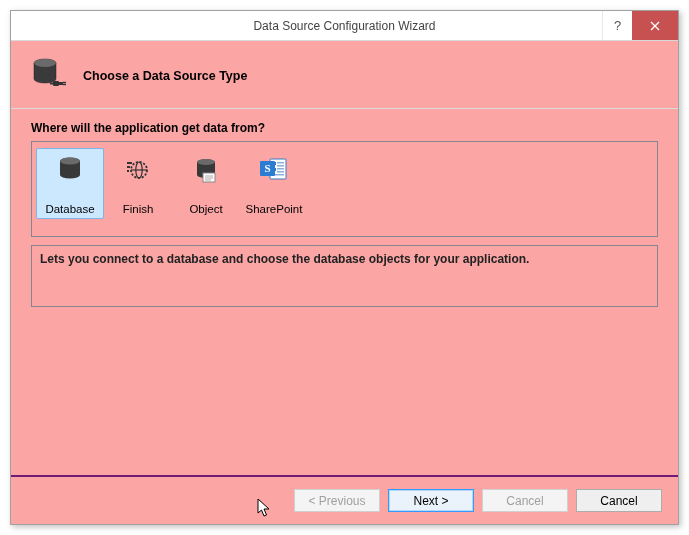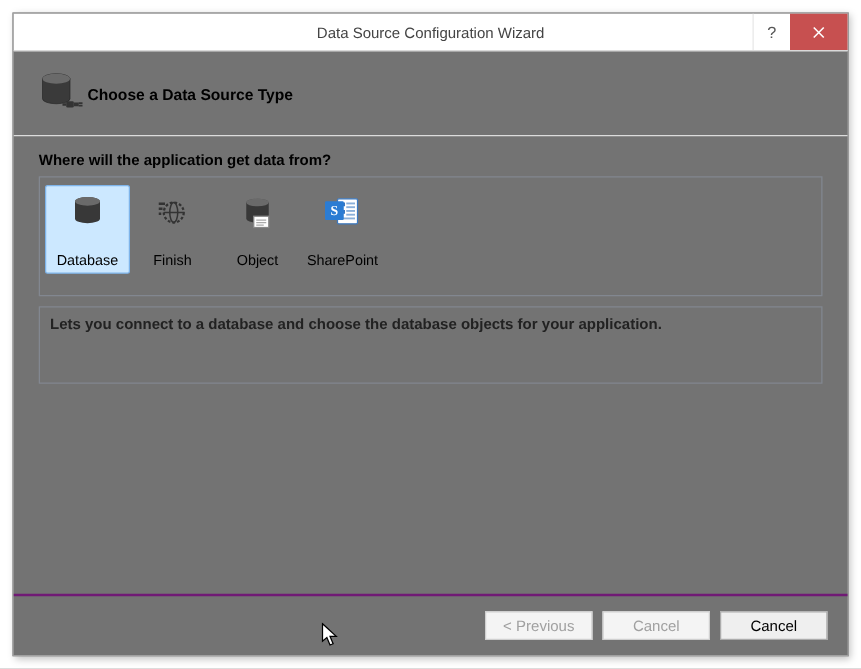--- a/index.html
+++ b/index.html
@@ -8,21 +8,21 @@
     padding: 10px;
     background: #fff;
     font-family: "Segoe UI", Tahoma, sans-serif;
     font-size: 12px;
     color: #000;
   }
   .window {
     width: 669px;
     height: 515px;
     border: 1px solid #a0a0a0;
-    background: #737373;
+    background: #fca5a5;
     box-shadow: 2px 2px 6px rgba(0,0,0,0.25);
     display: flex;
     flex-direction: column;
   }
   .titlebar {
     height: 30px;
     background: #fff;
     border-bottom: 1px solid #d9d9d9;
     display: flex;
     align-items: center;
@@ -56,21 +56,21 @@
     display: flex;
     align-items: center;
     justify-content: center;
     color: #fff;
   }
   .close-btn svg { width: 10px; height: 10px; }
   .header {
     padding: 16px 20px 14px 20px;
     display: flex;
     align-items: center;
-    gap: 3px;
+    gap: 16px;
     border-bottom: 1px solid #dcdcdc;
   }
   .header-title {
     font-weight: bold;
     font-size: 12.5px;
   }
   .content {
     flex: 1;
     padding: 12px 20px 0 20px;
   }
@@ -257,20 +257,21 @@
 
     </div>
 
     <div class="desc-box">
       <span>Lets you connect to a database and choose the database objects for your application.</span>
     </div>
   </div>
 
   <div class="footer" style="position:relative;">
     <div class="btn disabled">&lt; Previous</div>
+    <div class="btn default">Next &gt;</div>
     <div class="btn disabled">Cancel</div>
     <div class="btn">Cancel</div>
 
     <svg class="cursor" style="left:246px; top:21px;" width="18" height="22" viewBox="0 0 18 22">
       <path d="M1 1 L1 15 L4.5 12 L7 18 L9.5 17 L7 11 L12 11 Z" fill="#fff" stroke="#000" stroke-width="1"></path>
     </svg>
   </div>
 
 </div>
 

